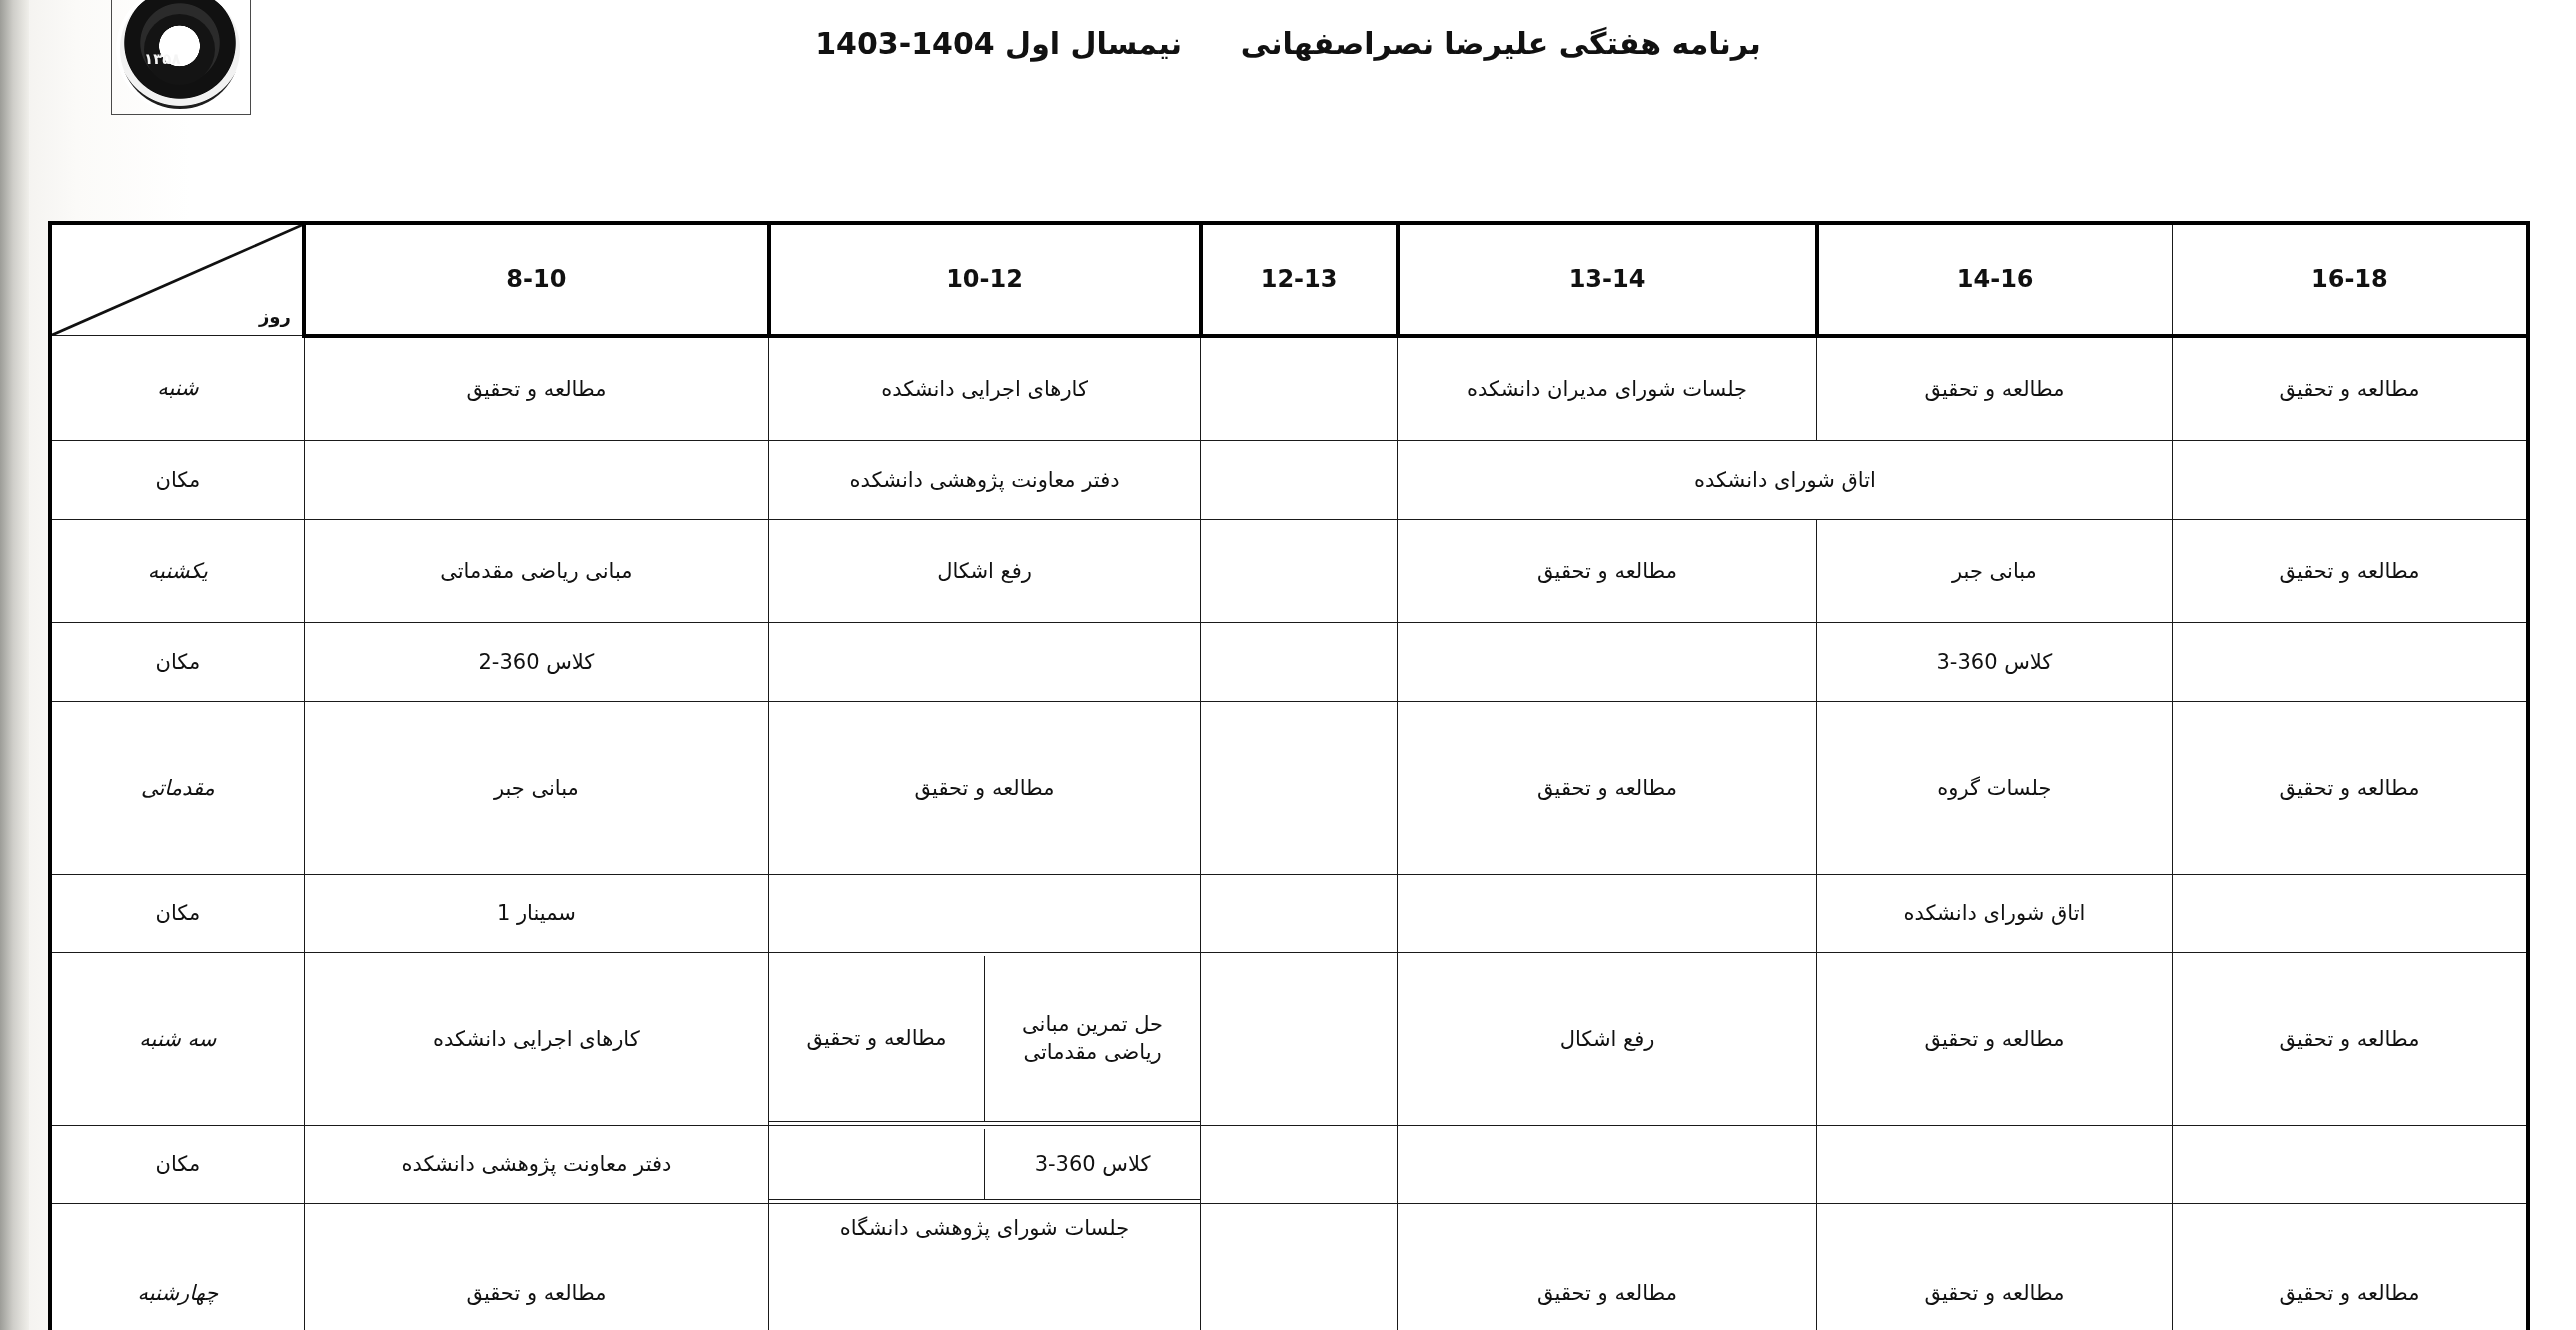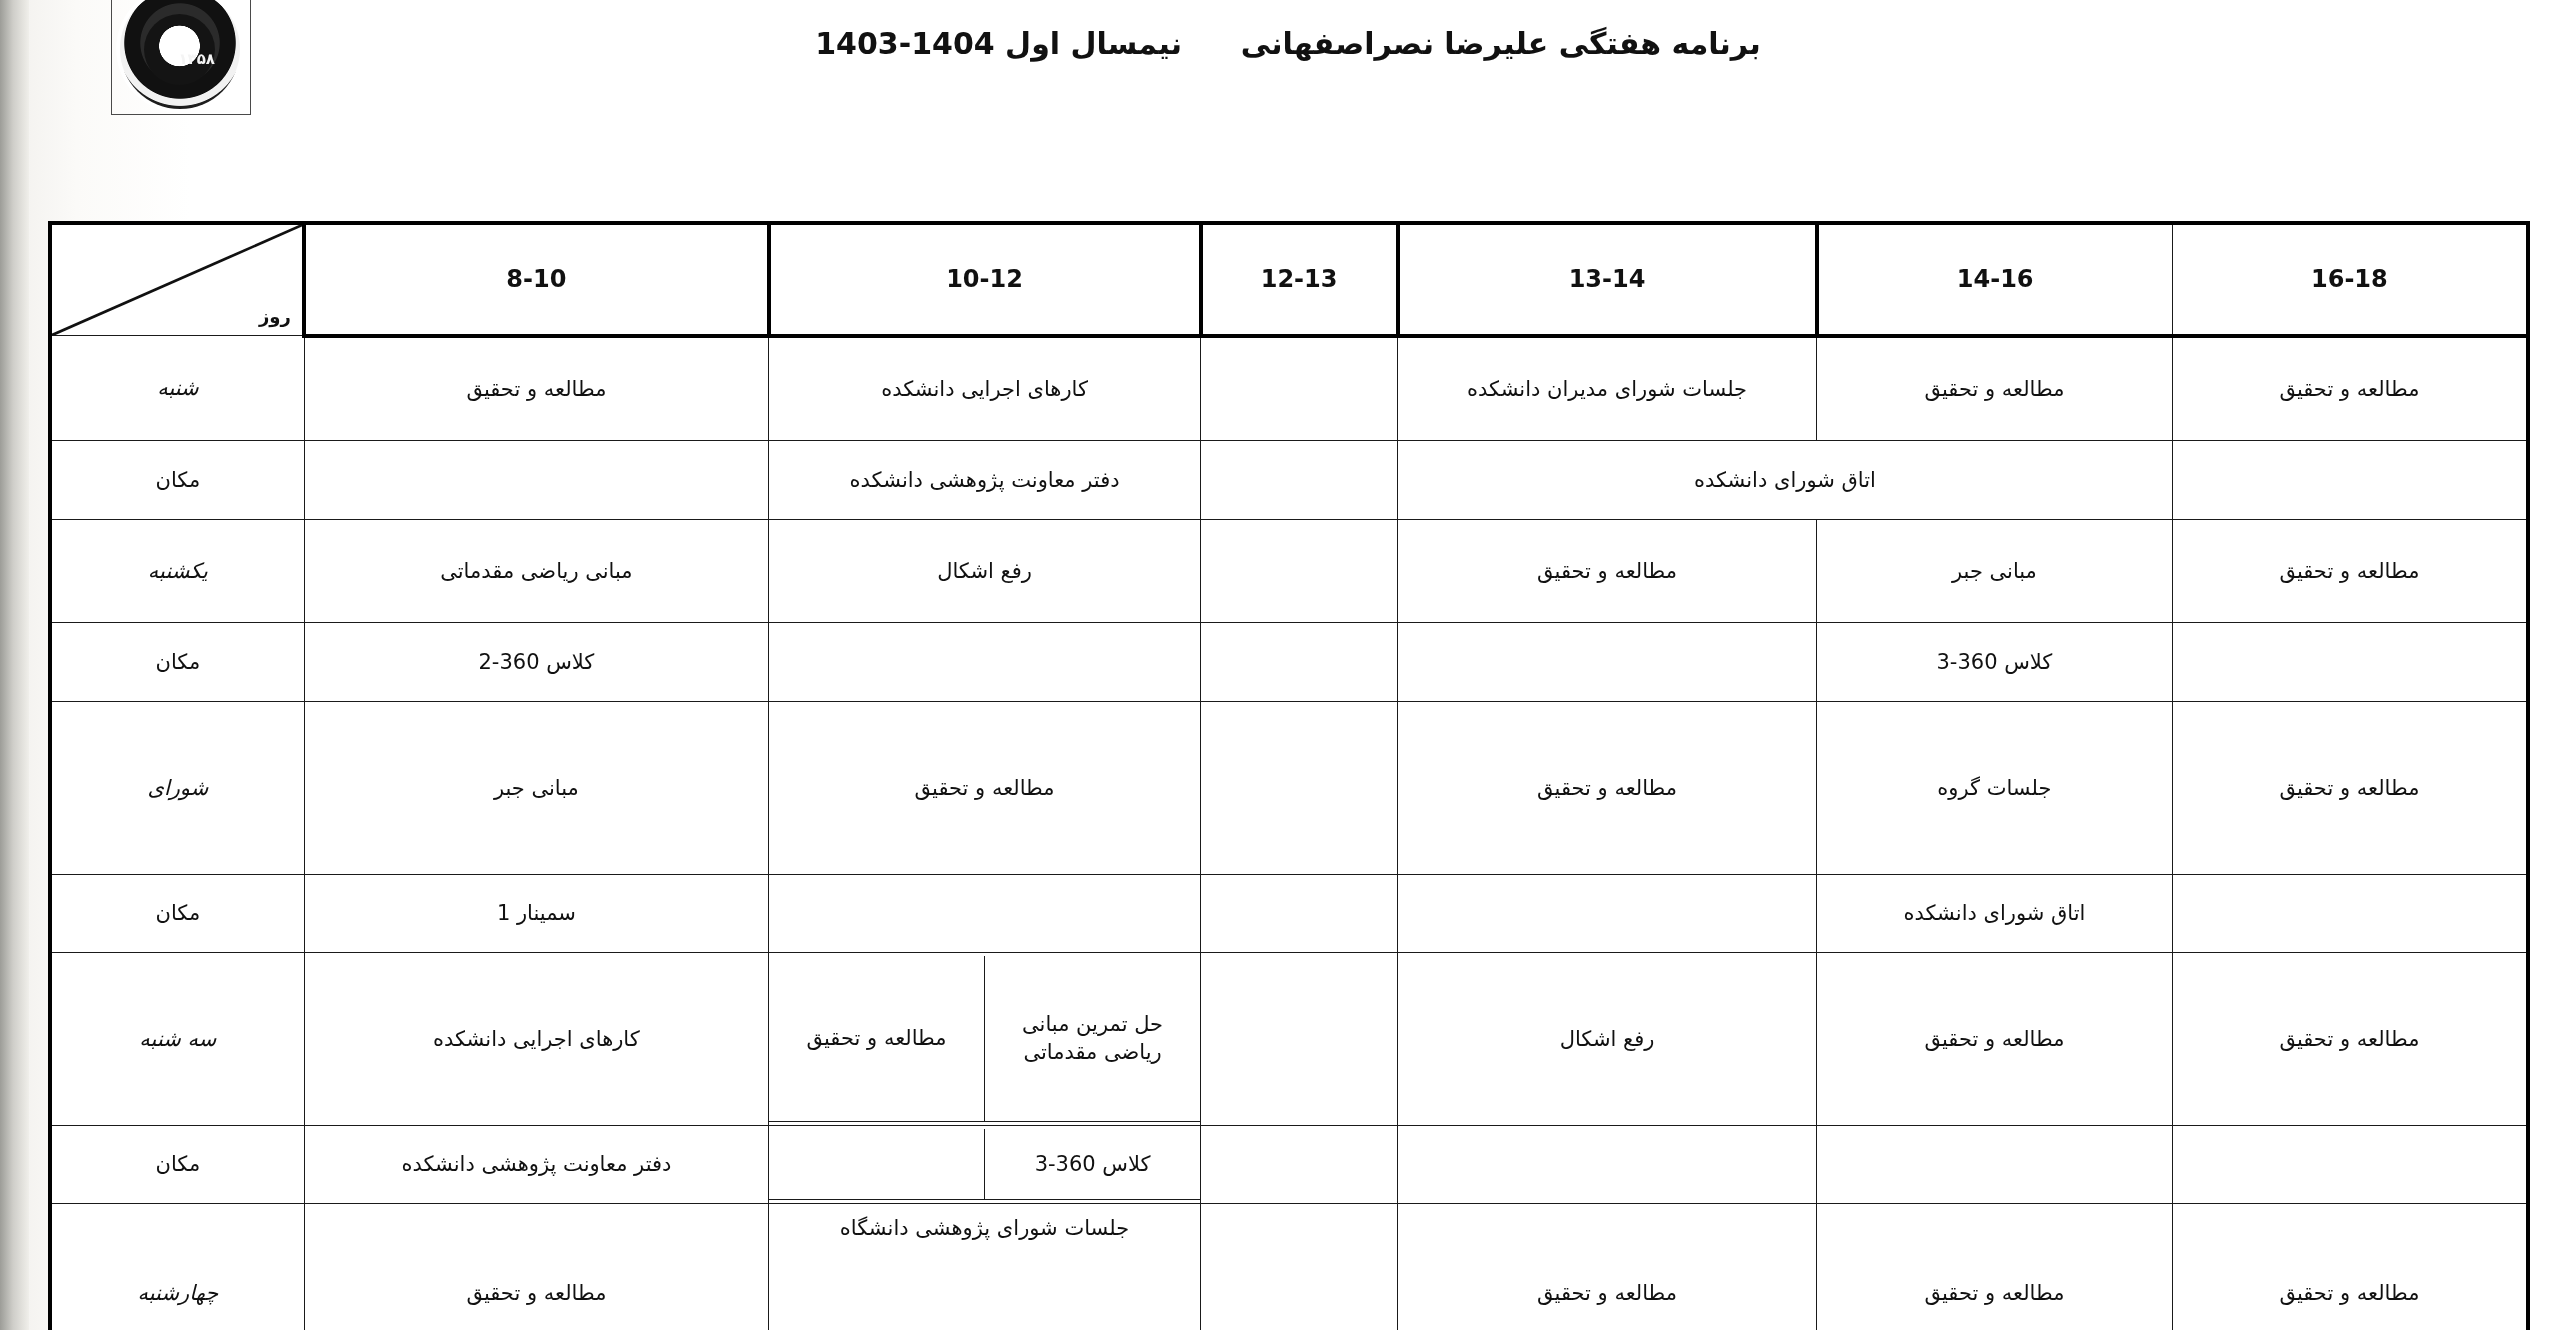--- a/index.html
+++ b/index.html
@@ -82,21 +82,21 @@
     width: 71px;
     height: 71px;
     border-radius: 50%;
     background: radial-gradient(circle at 50% 45%, #ffffff 0 38%, #141414 39% 100%);
   }
   .logo .seal-text {
     position: absolute;
     left: 62px;
     top: 61px;
     width: 71px;
-    text-align: right;
+    text-align: left;
     font-size: 15px;
     color: #f4f4f4;
     font-weight: bold;
   }
   .logo-frame {
     position: absolute;
     left: 29px;
     top: -6.3px;
     width: 138px;
     height: 132px;
@@ -283,21 +283,21 @@
       <td class="place-label strong-left">مکان</td>
     </tr>
 
     <tr>
       <td class="row-main tall">مطالعه و تحقیق</td>
       <td class="row-main tall">جلسات گروه</td>
       <td class="row-main tall">مطالعه و تحقیق</td>
       <td class="row-main tall"></td>
       <td class="row-main tall">مطالعه و تحقیق</td>
       <td class="row-main tall">مبانی جبر</td>
-      <td class="day-label strong-left">شورای</td>
+      <td class="day-label strong-left">مقدماتی</td>
     </tr>
     <tr>
       <td class="row-place"></td>
       <td class="row-place">اتاق شورای دانشکده</td>
       <td class="row-place"></td>
       <td class="row-place"></td>
       <td class="row-place"></td>
       <td class="row-place bold-num">سمینار 1</td>
       <td class="place-label strong-left">مکان</td>
     </tr>

